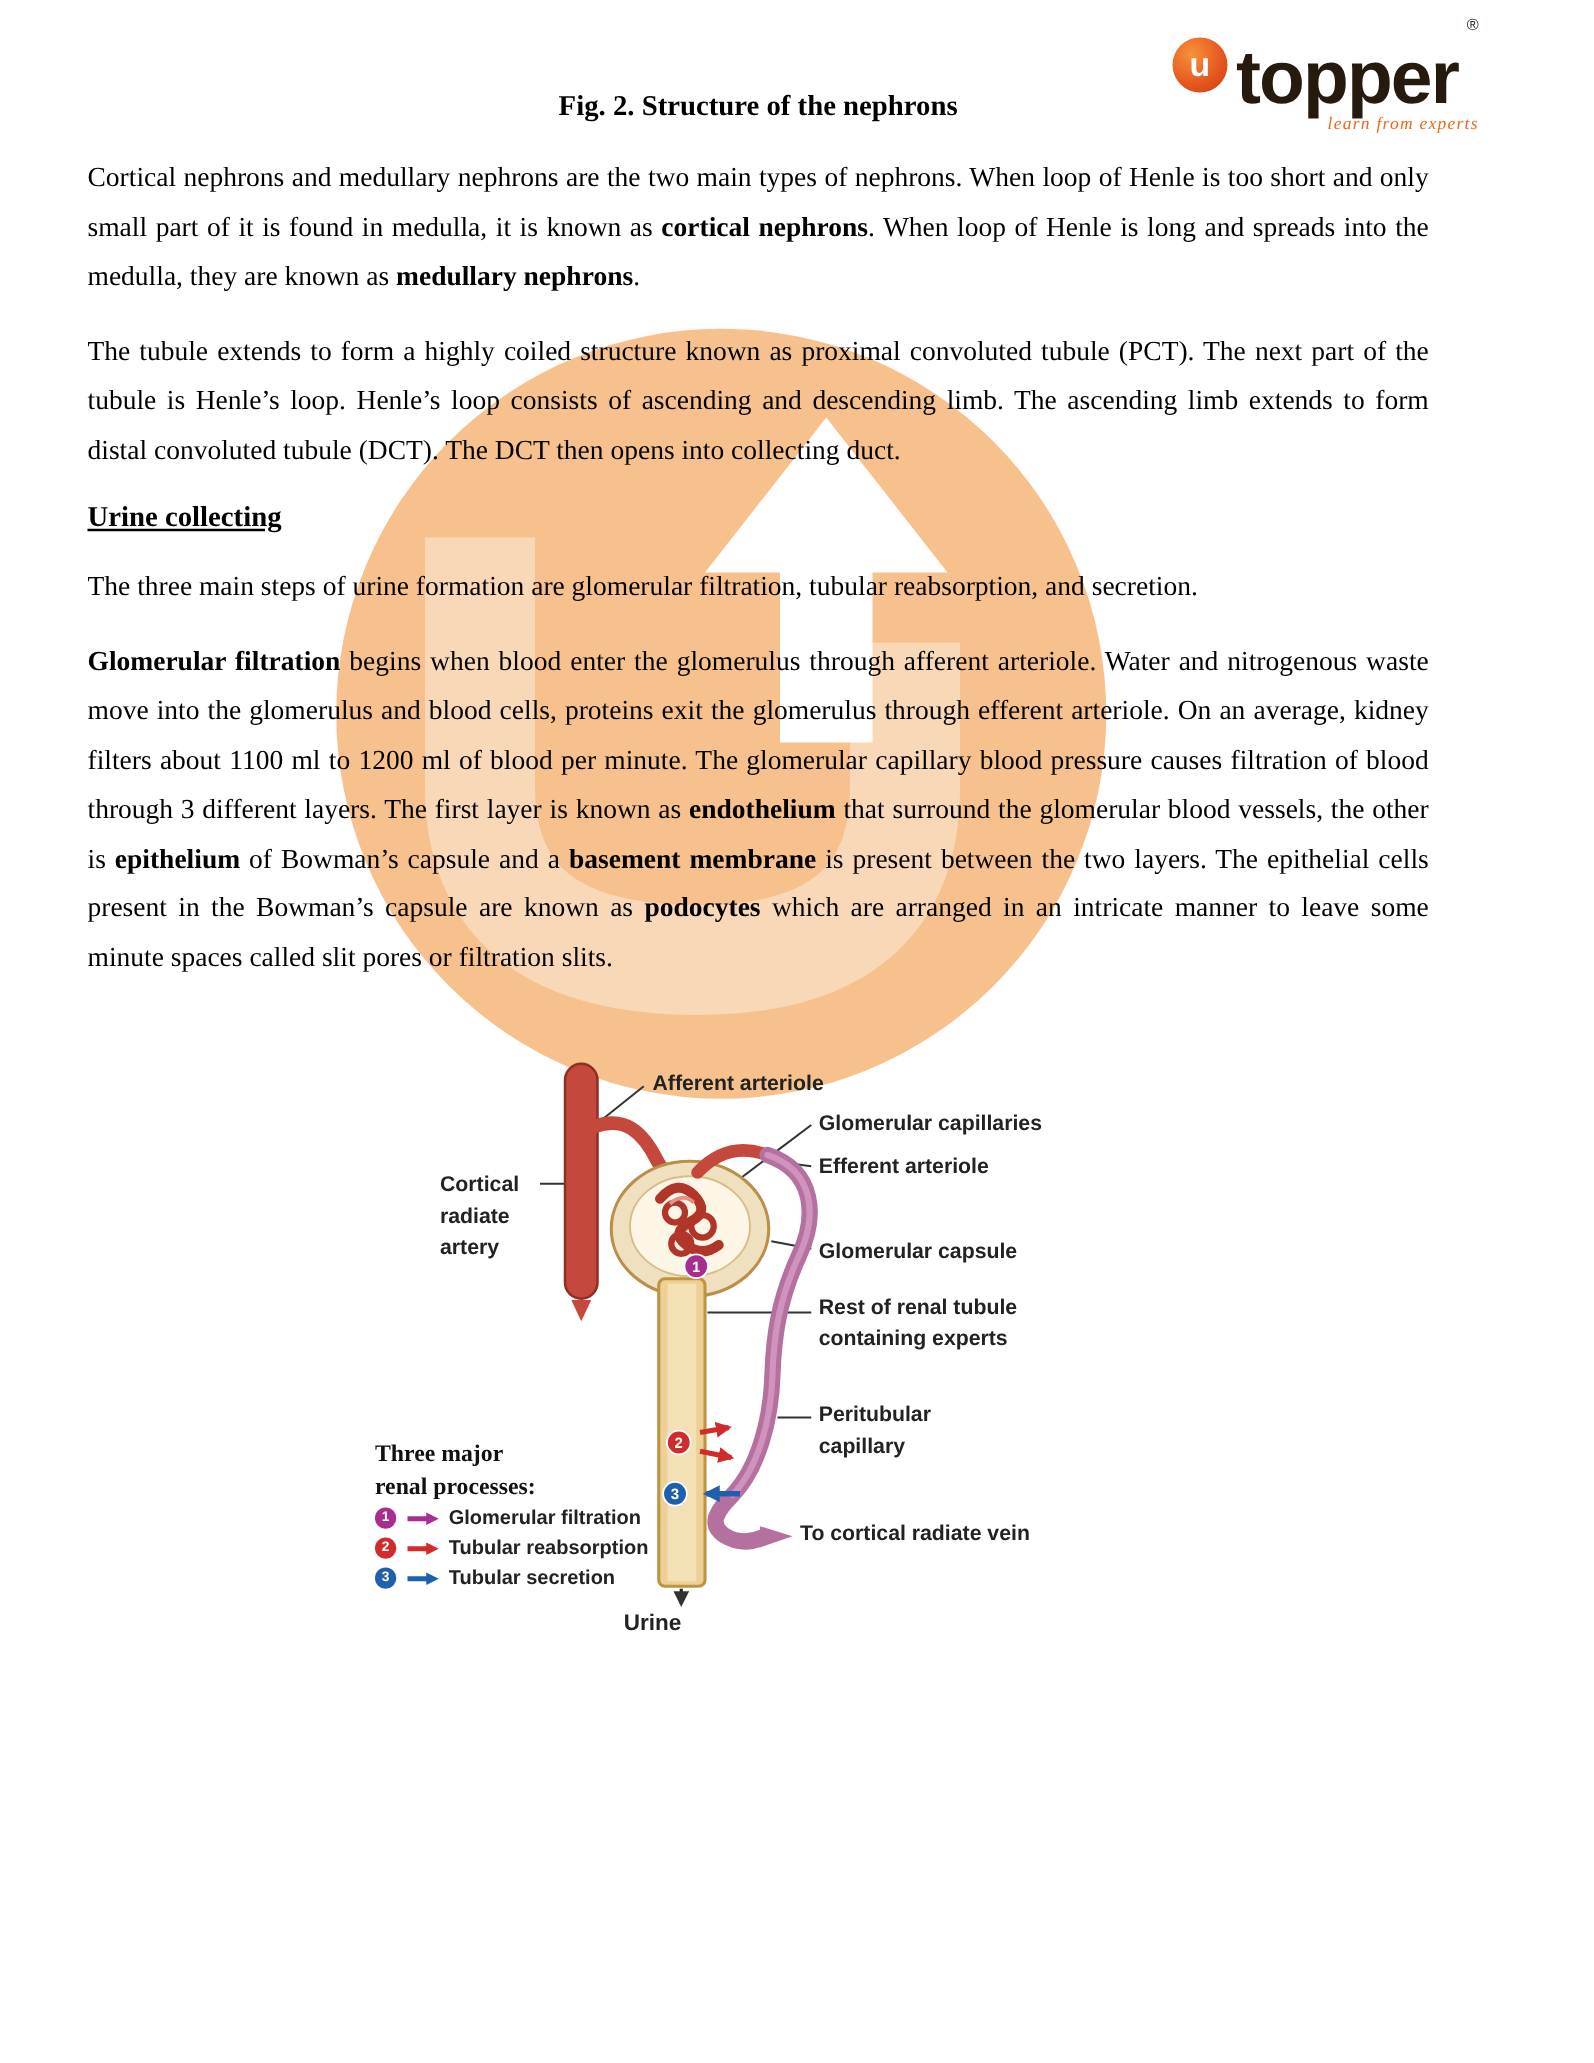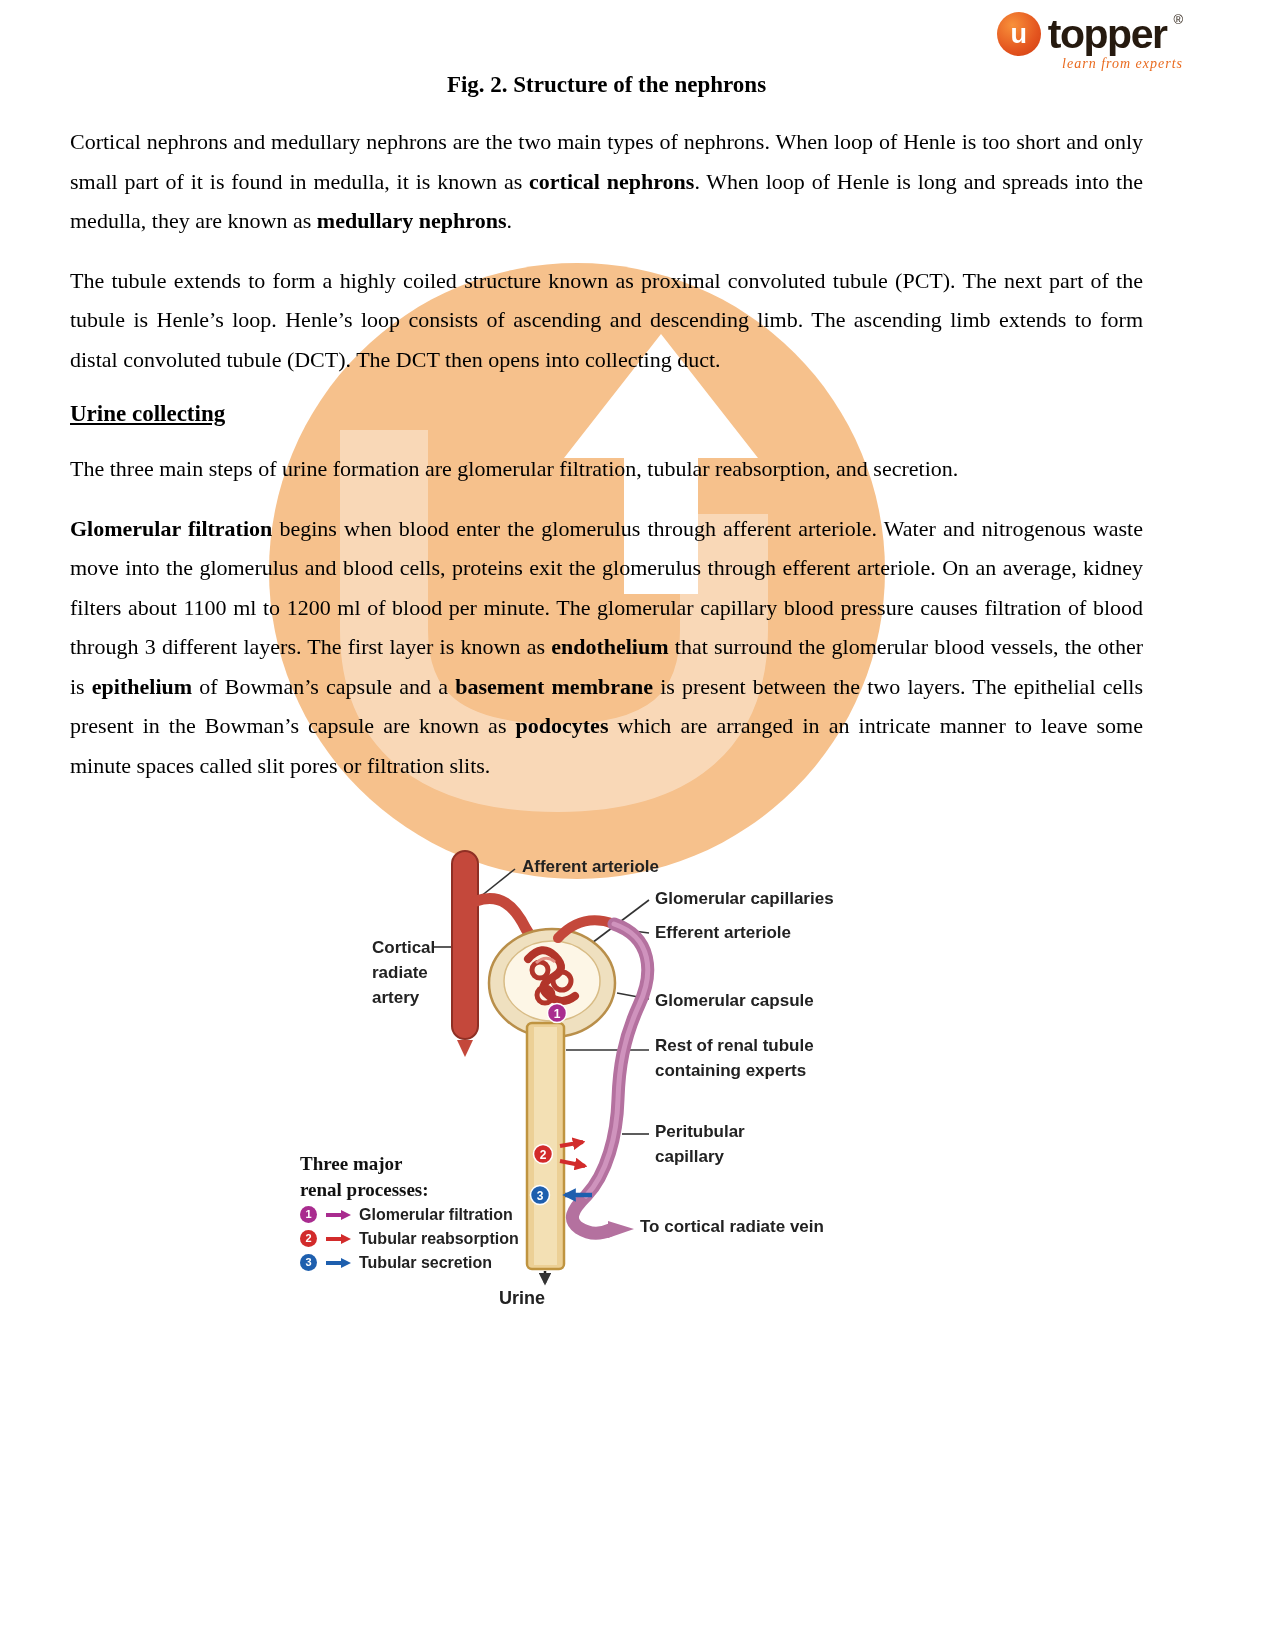--- a/index.html
+++ b/index.html
@@ -10,21 +10,21 @@
   
   .watermark { position:absolute; left:266px; top:262px; width:622px; height:618px; z-index:0; }
 
   
   .logo { position:absolute; top:12px; right:92px; z-index:2; text-align:right; }
   .logo-row { display:flex; align-items:center; gap:7px; justify-content:flex-end; }
   .logo-icon { width:44px; height:44px; border-radius:50%; flex:0 0 44px;
                background:radial-gradient(circle at 35% 30%, #f8913a 0%, #e4551f 60%, #cf3a10 100%);
                display:flex; align-items:center; justify-content:center; }
   .logo-icon-letter { color:#fff; font-family:"Liberation Sans",sans-serif; font-weight:bold; font-size:27px; line-height:1; }
-  .logo-brand { font-family:"Liberation Sans",sans-serif; font-weight:bold; font-size:41px; color:#261a0f; letter-spacing:-1.5px; line-height:1; }
+  .logo-brand { font-family:"Liberation Sans",sans-serif; font-weight:bold; font-size:60px; color:#261a0f; letter-spacing:-1.5px; line-height:1;margin-top:20px; }
   .logo-reg { font-family:"Liberation Sans",sans-serif; font-size:13px; color:#261a0f; align-self:flex-start; margin-top:0; }
   .logo-tagline { font-family:"Liberation Serif",serif; font-style:italic; color:#e96a1e; font-size:14px; margin-top:0; letter-spacing:1px; }
 
   
   .content { position:relative; z-index:1; padding:70px 132px 0 70px; font-size:22px; line-height:39.5px; color:#000; }
   .fig-caption { text-align:center; font-weight:bold; font-size:23px; line-height:30px; }
   #fig2 { margin-bottom:22px; }
   p.body-text { text-align:justify; margin:0 0 20px 0; }
   p.gfr { padding-left:5px; }
   .heading-underline { font-weight:bold; text-decoration:underline; font-size:23px; line-height:30px; margin:0 0 20px 0; }
@@ -154,21 +154,21 @@
           <circle cx="543" cy="311" r="9.5" fill="#d22b2b" stroke="#fff" stroke-width="1.5"></circle>
           <text x="543" y="315.5">2</text>
           <circle cx="540" cy="352" r="9.5" fill="#1e5fae" stroke="#fff" stroke-width="1.5"></circle>
           <text x="540" y="356.5">3</text>
         </g>
       </svg>
 
       <div class="dlabel" style="left:522px; top:11px;">Afferent arteriole</div>
       <div class="dlabel" style="left:655px; top:43px;">Glomerular capillaries</div>
       <div class="dlabel" style="left:655px; top:77px;">Efferent arteriole</div>
-      <div class="dlabel" style="left:352px; top:92px;margin-left:20px;">
+      <div class="dlabel" style="left:352px; top:92px;">
         <div>Cortical</div>
         <div>radiate</div>
         <div>artery</div>
       </div>
       <div class="dlabel" style="left:655px; top:145px;">Glomerular capsule</div>
       <div class="dlabel" style="left:655px; top:190px;">
         <div>Rest of renal tubule</div>
         <div>containing experts</div>
       </div>
       <div class="dlabel" style="left:655px; top:276px;">

